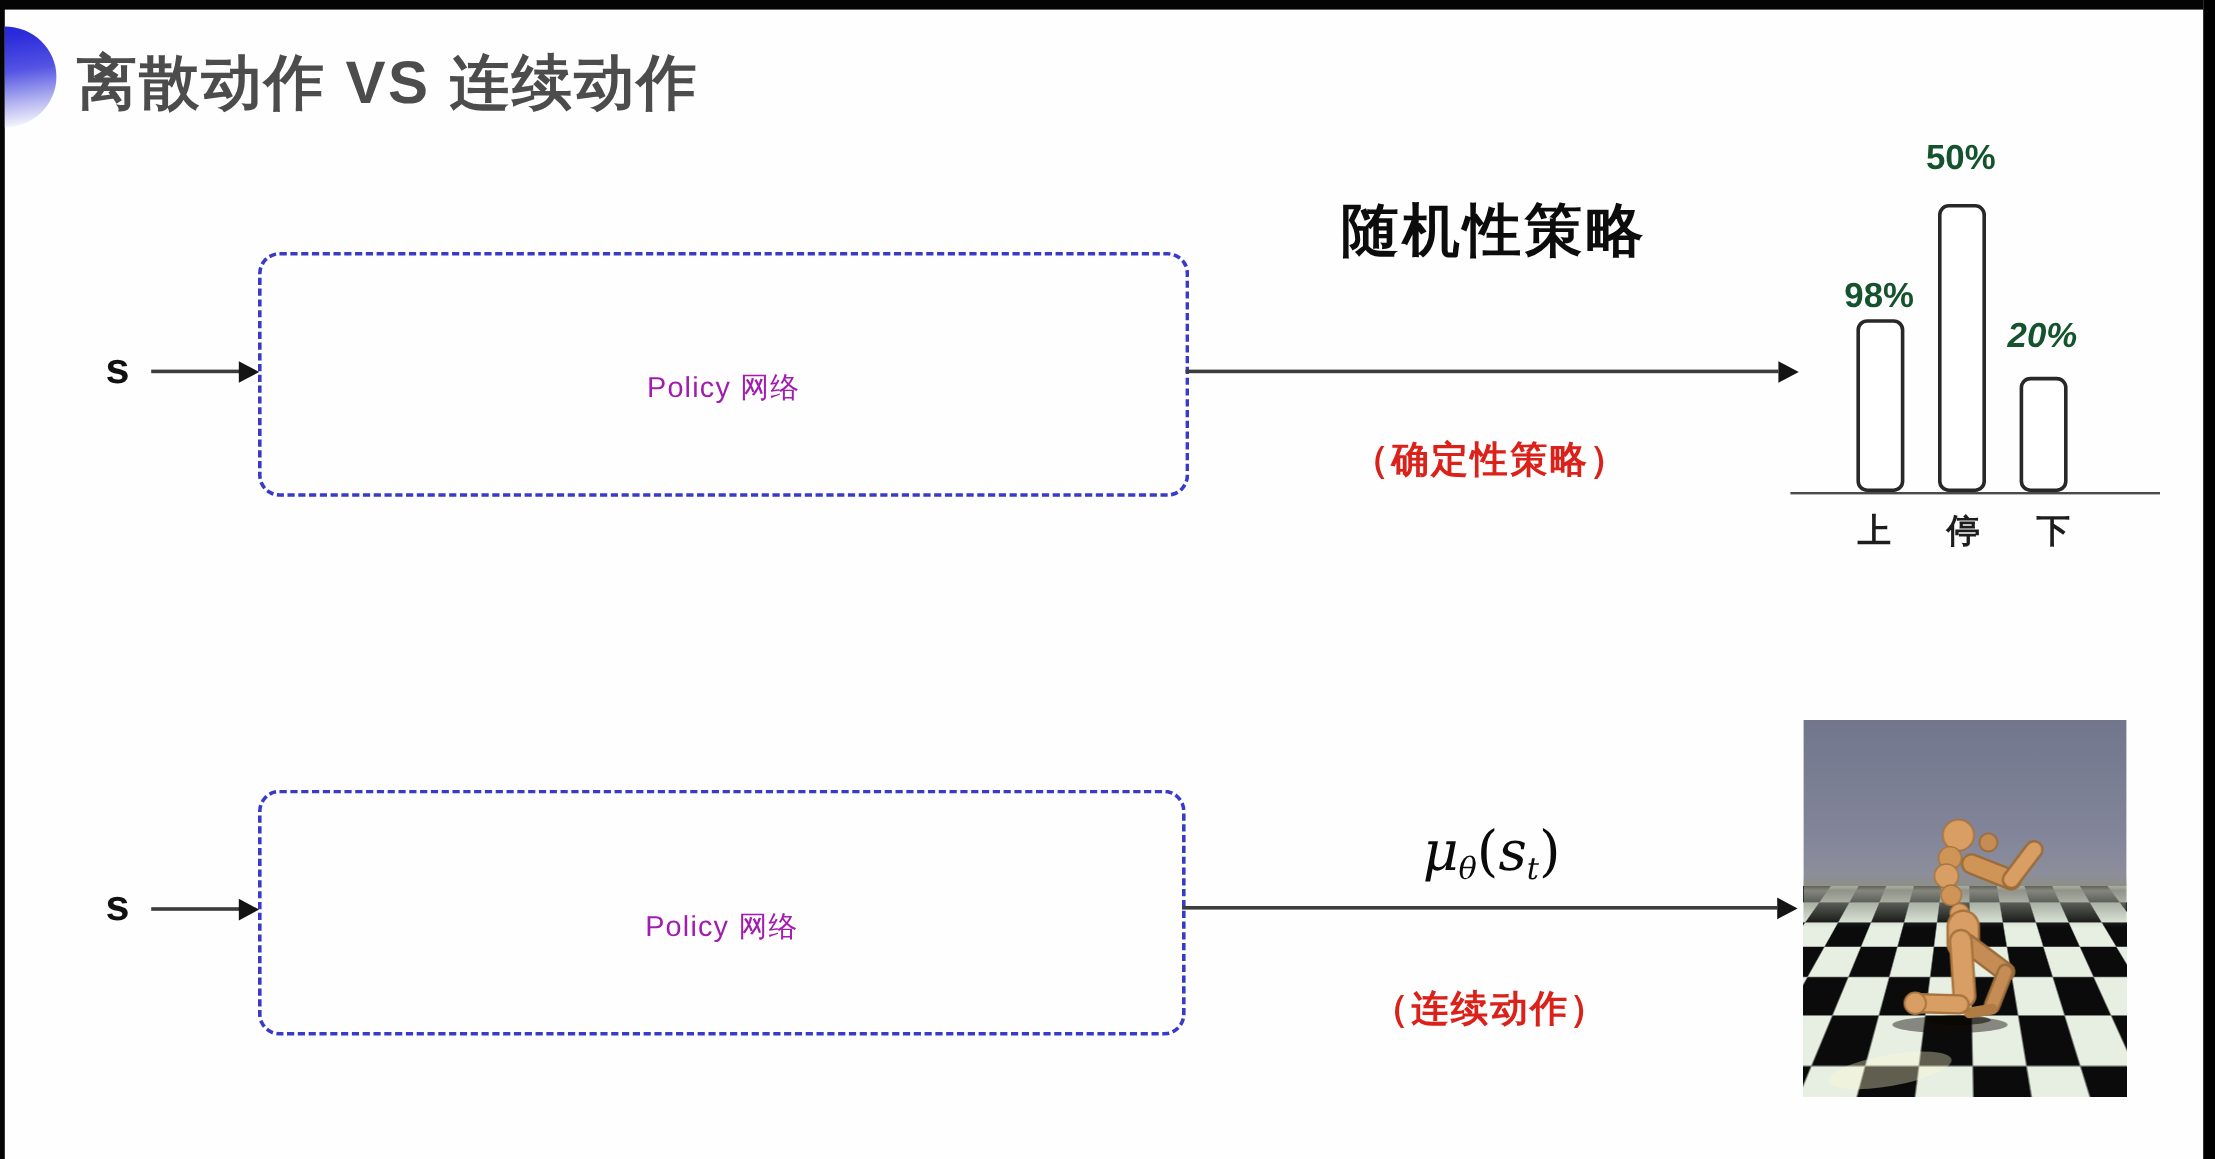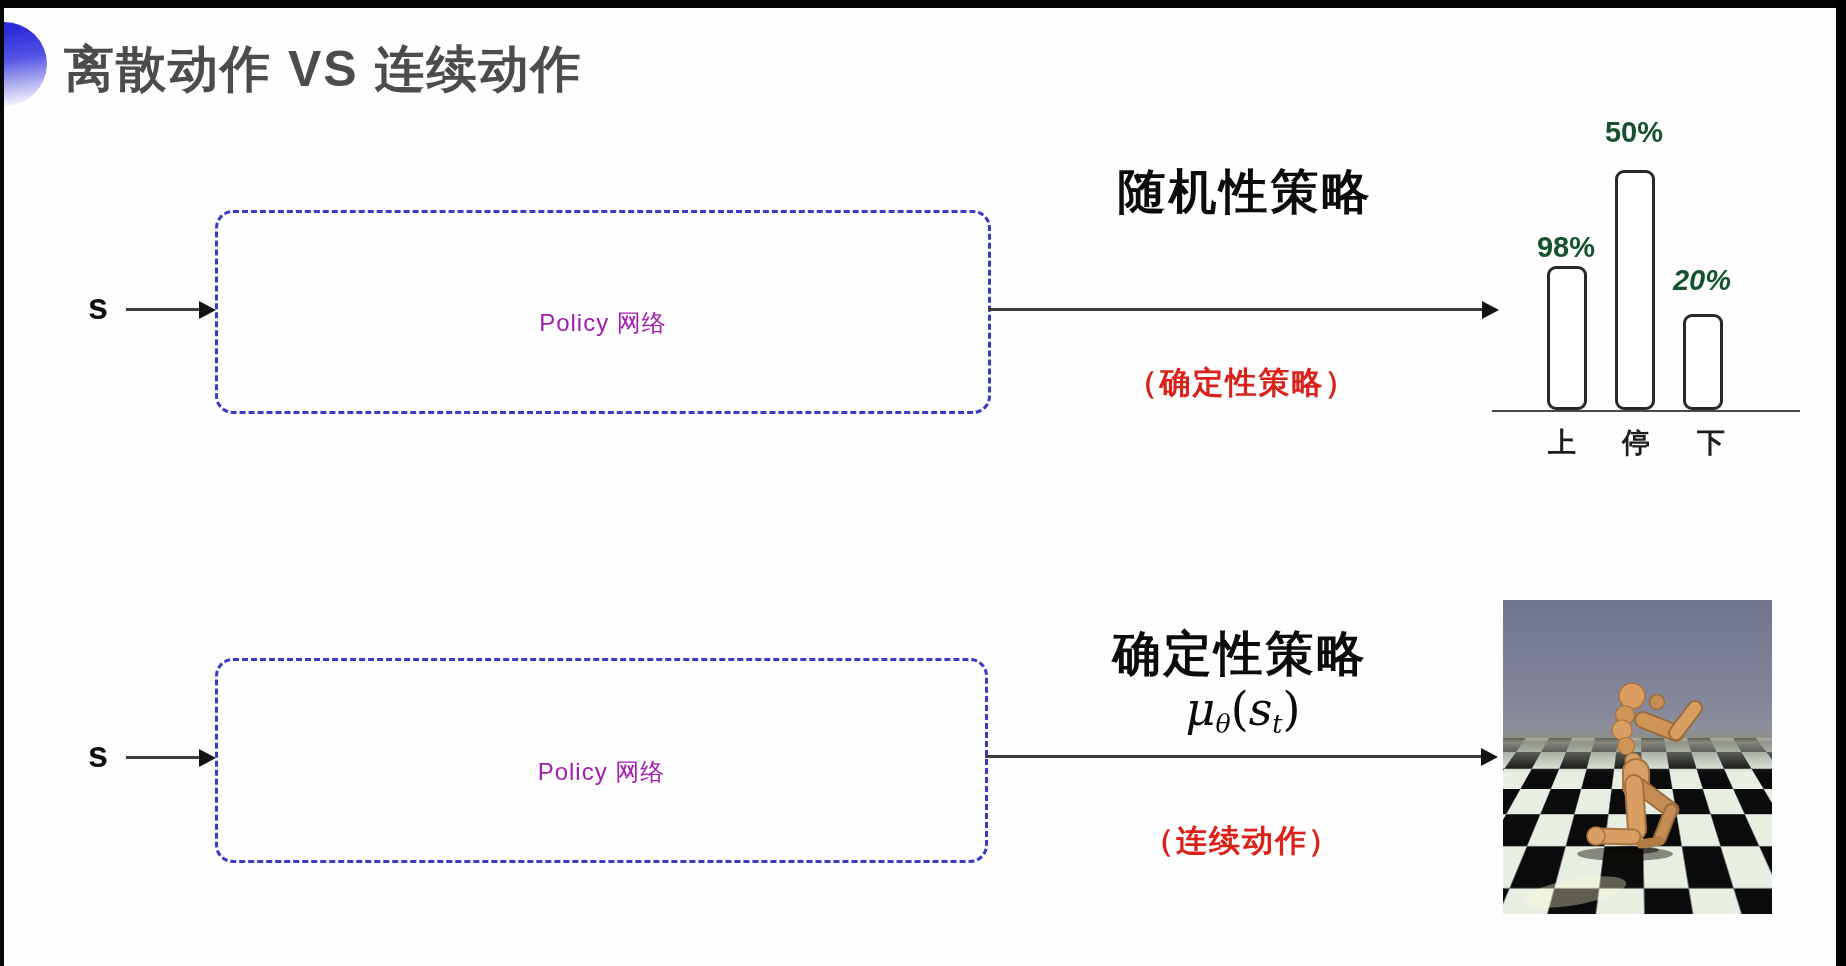--- a/index.html
+++ b/index.html
@@ -124,21 +124,20 @@
   <div class="arrow-line" style="left:126px;top:756px;width:74px;"></div>
   <div class="arrow-head" style="left:199px;top:749px;"></div>
 
   <div class="policy-box" style="left:215px;top:658px;width:767px;height:199px;">
     <span class="box-label">Policy 网络</span>
   </div>
 
   <div class="arrow-line" style="left:985px;top:755px;width:496px;"></div>
   <div class="arrow-head" style="left:1481px;top:748px;"></div>
 
-  <div class="policy-name" style="left:1240px;top:622px;">确定性策略</div>
 
   <div class="formula" style="left:1243px;top:682px;"><span>μ</span><sub>θ</sub><span class="paren">(</span><span>s</span><sub>t</sub><span class="paren">)</span></div>
 
   <div class="action-note" style="left:1242px;top:820px;font-family:Liberation Mono, monospace;">（连续动作）</div>
 
   <div class="robot">
     <div class="floor"></div>
     <div class="horizon-haze"></div>
     <svg width="269" height="314" viewBox="0 0 269 314">
 

